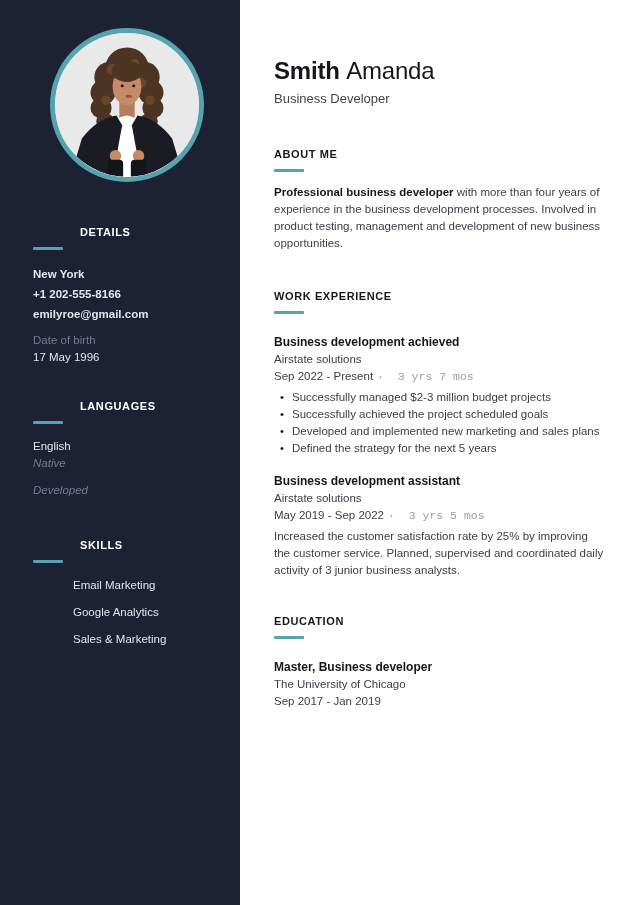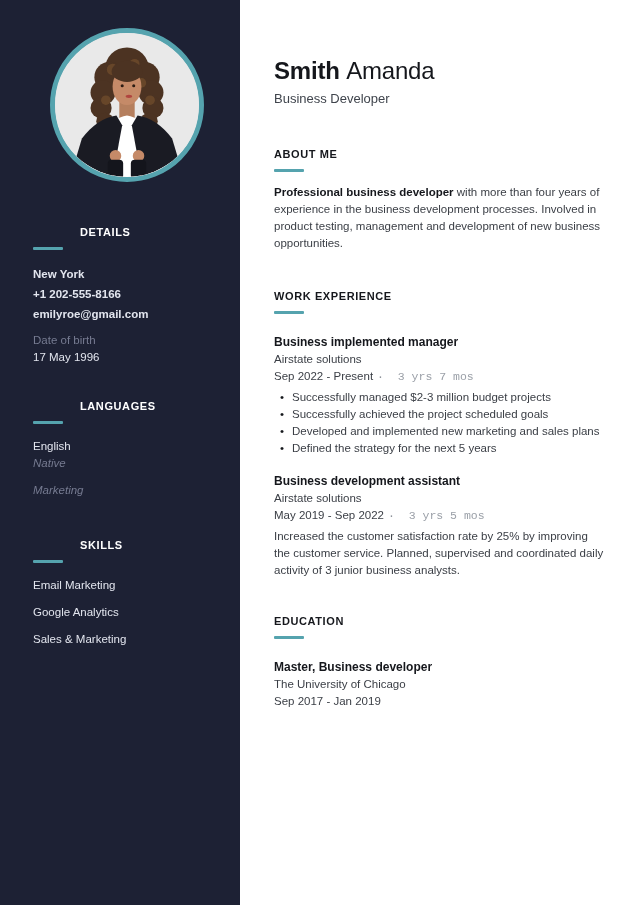--- a/index.html
+++ b/index.html
@@ -47,21 +47,21 @@
   .contact{list-style:none;margin-top:14px;}
   .contact li{
     color:var(--sidebar_text);font-size:11.5px;line-height:20px;font-weight:bold;
   }
   .dob-label{color:var(--sidebar_muted);font-size:11.5px;line-height:17px;margin-top:8px;}
   .dob-value{color:var(--sidebar_text);font-size:11.5px;line-height:17px;}
   .lang{margin-top:14px;}
   .lang + .lang{margin-top:10px;}
   .lang-name{color:var(--sidebar_text);font-size:11.5px;line-height:17px;}
   .lang-level{color:var(--sidebar_muted);font-size:11.5px;line-height:17px;font-style:italic;}
-  .skill-list{list-style:none;margin-top:14px;}
+  .skill-list{list-style:none;margin-top:14px;margin-left:40px;}
   .skill-list li{
     color:var(--sidebar_text);font-size:11.5px;line-height:17px;margin-bottom:10px;
   }
   
   .main{
     flex:1;height:100%;
     padding:58px 36px 0 34px;
   }
   .name{
     font-size:24px;color:var(--ink);letter-spacing:-.2px;line-height:26px;
@@ -165,21 +165,21 @@
     </section>
 
     <section class="side-section languages">
       <div class="side-heading">LANGUAGES</div>
       <div class="rule"></div>
       <div class="lang">
         <div class="lang-name">English</div>
         <div class="lang-level">Native</div>
       </div>
       <div class="lang">
-        <div class="lang-level">Marketing</div>
+        <div class="lang-level">Developed</div>
       </div>
     </section>
 
     <section class="side-section skills">
       <div class="side-heading">SKILLS</div>
       <div class="rule"></div>
       <ul class="skill-list">
         <li>Email Marketing</li>
         <li>Google Analytics</li>
         <li>Sales &amp; Marketing</li>
@@ -200,21 +200,21 @@
       <div class="m-heading">ABOUT ME</div>
       <div class="m-rule"></div>
       <p class="para"><span class="lead">Professional business developer</span><span> with more than four years of experience in the business development processes. Involved in product testing, management and development of new business opportunities.</span></p>
     </section>
 
     <section class="m-section experience">
       <div class="m-heading">WORK EXPERIENCE</div>
       <div class="m-rule"></div>
 
       <div class="job">
-        <div class="job-title">Business implemented manager</div>
+        <div class="job-title">Business development achieved</div>
         <div class="job-line">Airstate solutions</div>
         <div class="job-line"><span>Sep 2022 - Present</span><span class="duration">3 yrs 7 mos</span></div>
         <ul class="bullets">
           <li>Successfully managed $2-3 million budget projects</li>
           <li>Successfully achieved the project scheduled goals</li>
           <li>Developed and implemented new marketing and sales plans</li>
           <li>Defined the strategy for the next 5 years</li>
         </ul>
       </div>
 

